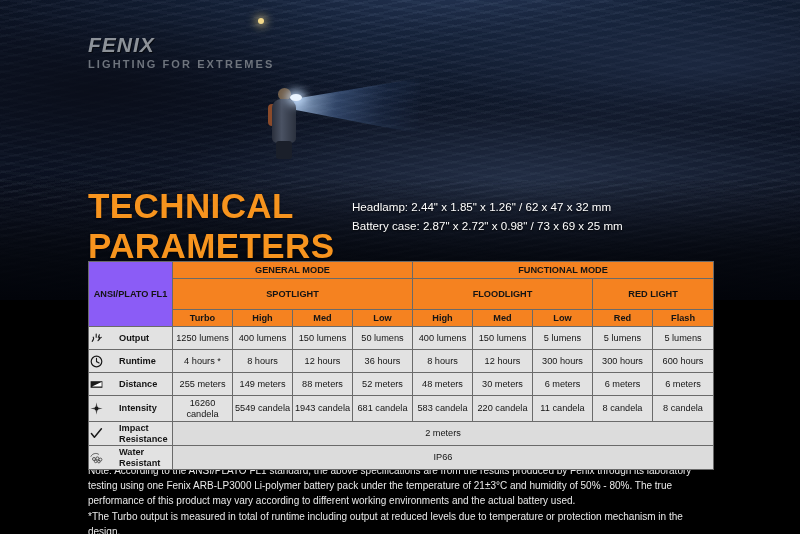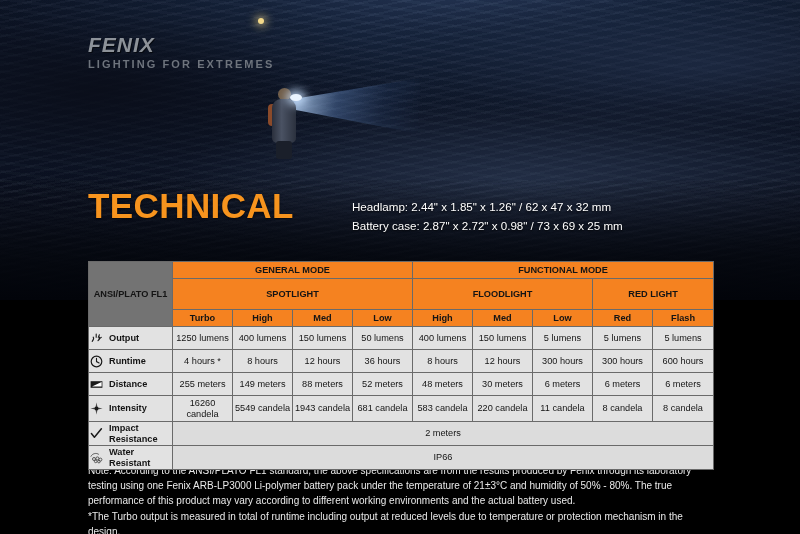--- a/index.html
+++ b/index.html
@@ -181,39 +181,39 @@
     padding: 0;
     line-height: 1.18;
   }
   .hdr {
     background: #F58220;
     font-weight: bold;
     font-size: 9.6px;
     color: #111;
   }
   .hdr-label {
-    background: #737373;
+    background: #8b5cf6;
     font-weight: bold;
     font-size: 9.3px;
     color: #111;
   }
   .cell { background: #E2E2E2; height: 23px; }
   .cell.tall { height: 26px; }
   .rowlabel {
     background: #E2E2E2;
     text-align: left;
     font-weight: bold;
     font-size: 9.4px;
     padding-left: 6px;
     color: #111;
   }
   .rowlabel .lbl-inner {
     display: flex;
     align-items: center;
-    gap: 5px;
+    gap: 15px;
   }
   .rowlabel .txt { text-align: left; line-height: 1.1; }
   .ico {
     flex: 0 0 auto;
     width: 15px; height: 15px;
     display: inline-flex;
     align-items: center; justify-content: center;
   }
   .ico svg { display: block; }
   .merged { background: #DCDCDC; height: 24px; font-size: 9.4px; }
@@ -248,20 +248,21 @@
     </div>
   </div>
 
   <div class="logo">
     <div class="logo-word">FENIX</div>
     <div class="logo-tag">LIGHTING FOR EXTREMES</div>
   </div>
 
   <div class="title">
     <div>TECHNICAL</div>
+    <div>PARAMETERS</div>
   </div>
 
   <div class="specs">
     <div>Headlamp: 2.44" x 1.85" x 1.26" / 62 x 47 x 32 mm</div>
     <div>Battery case: 2.87" x 2.72" x 0.98" / 73 x 69 x 25 mm</div>
   </div>
 
   <div class="table-wrap">
     <table class="spec">
       <colgroup>

